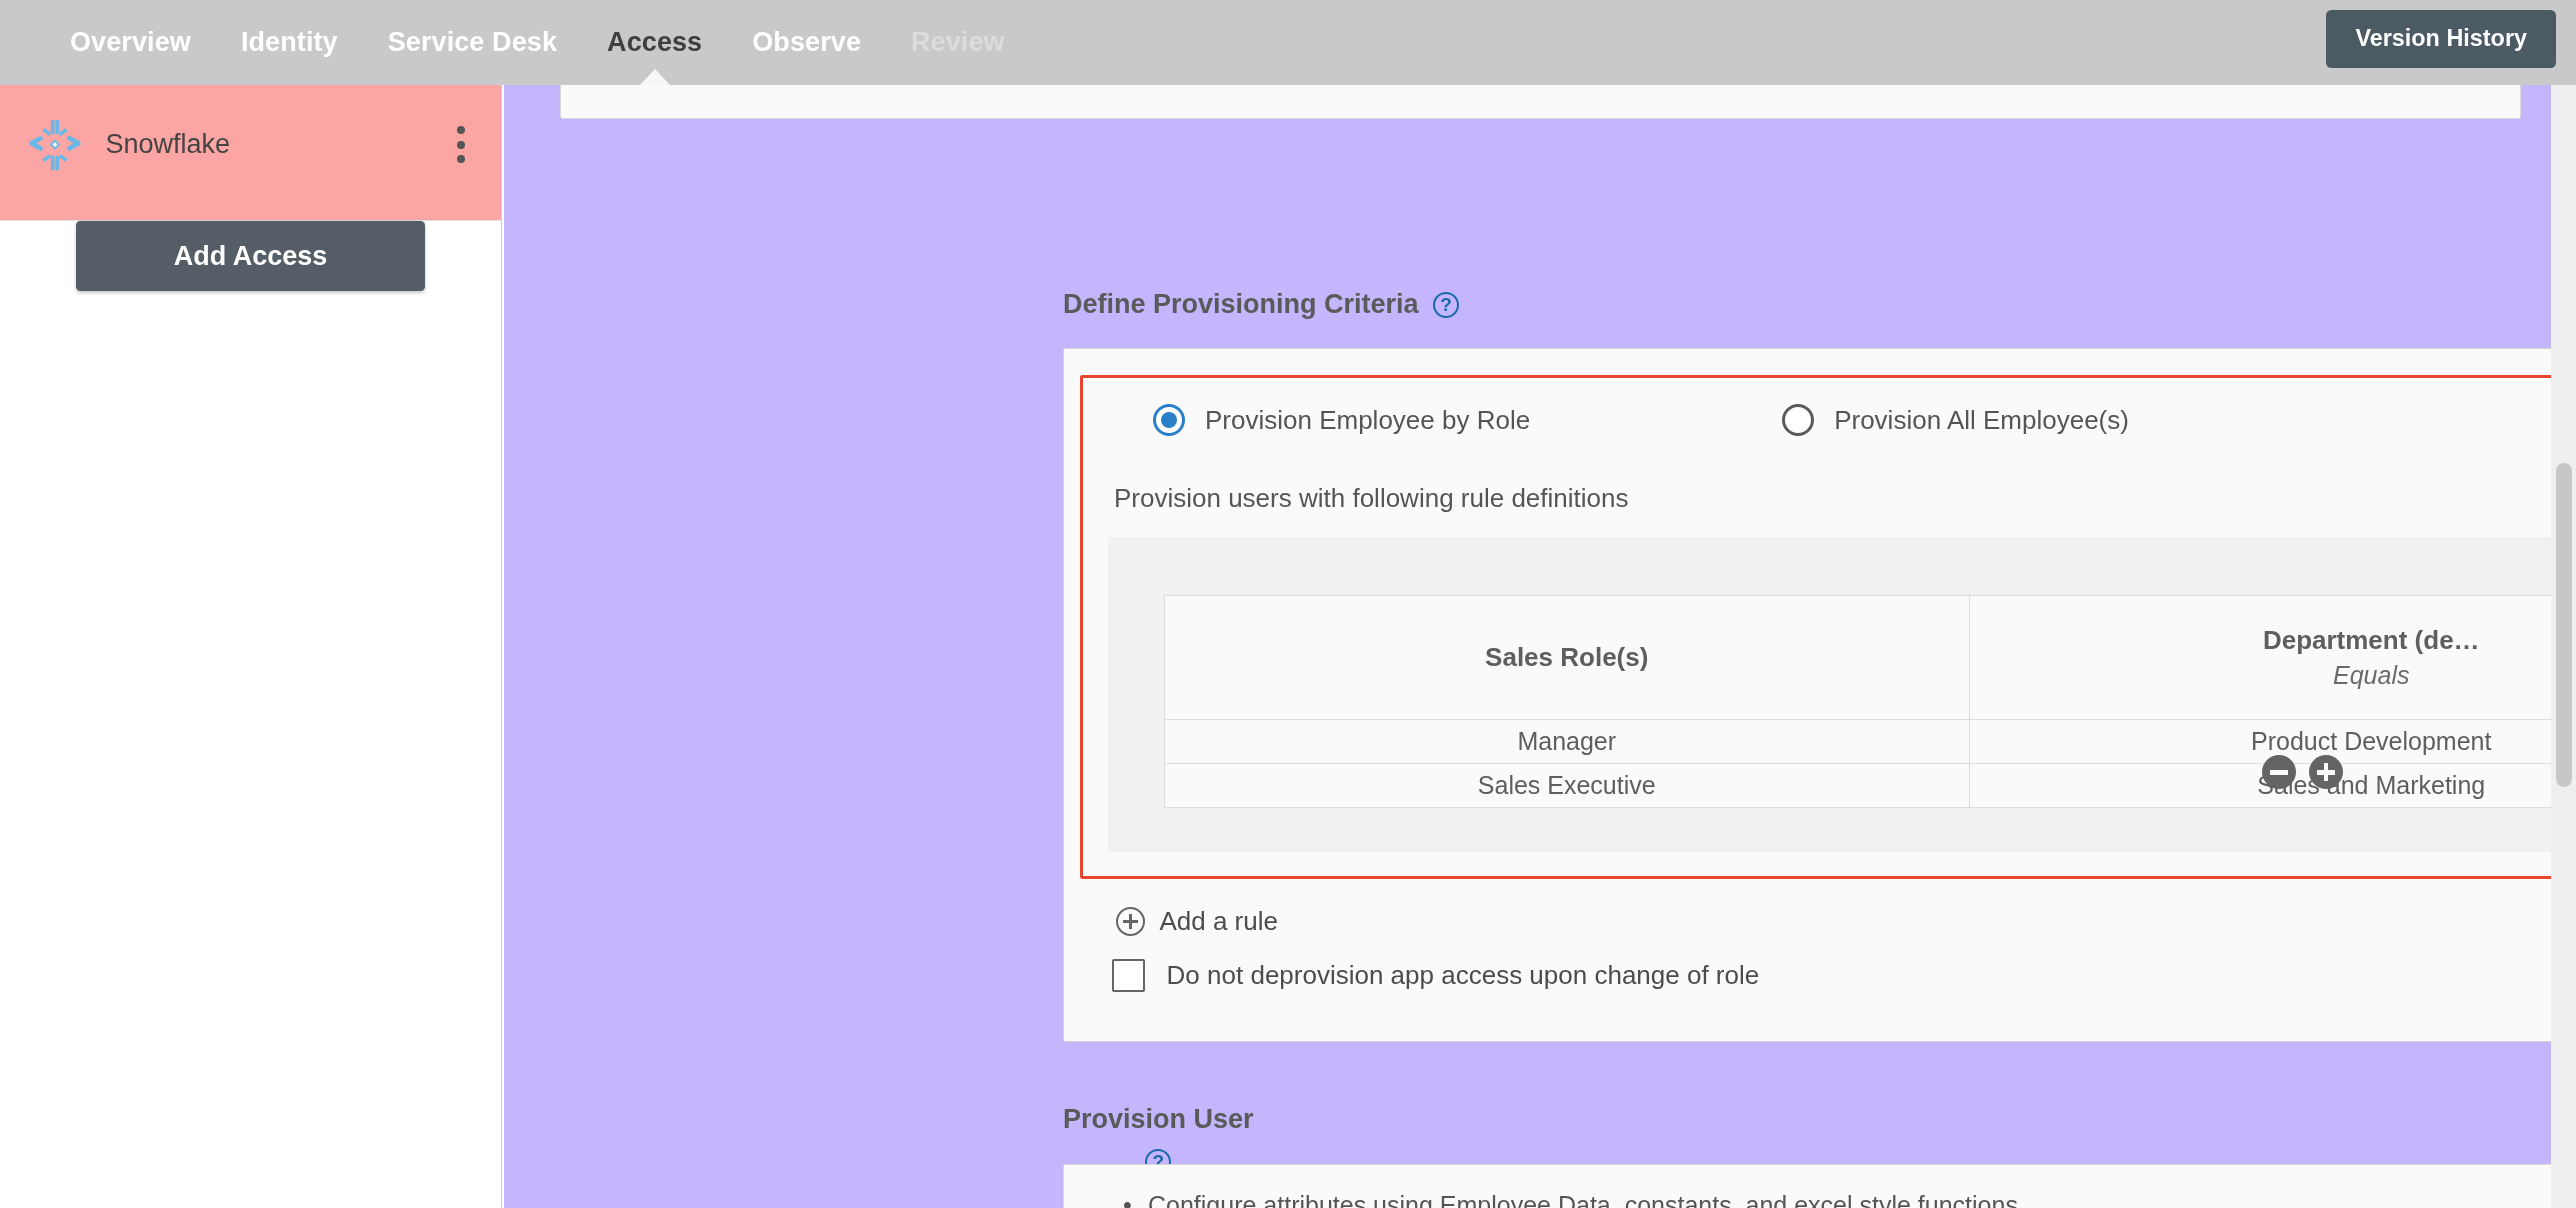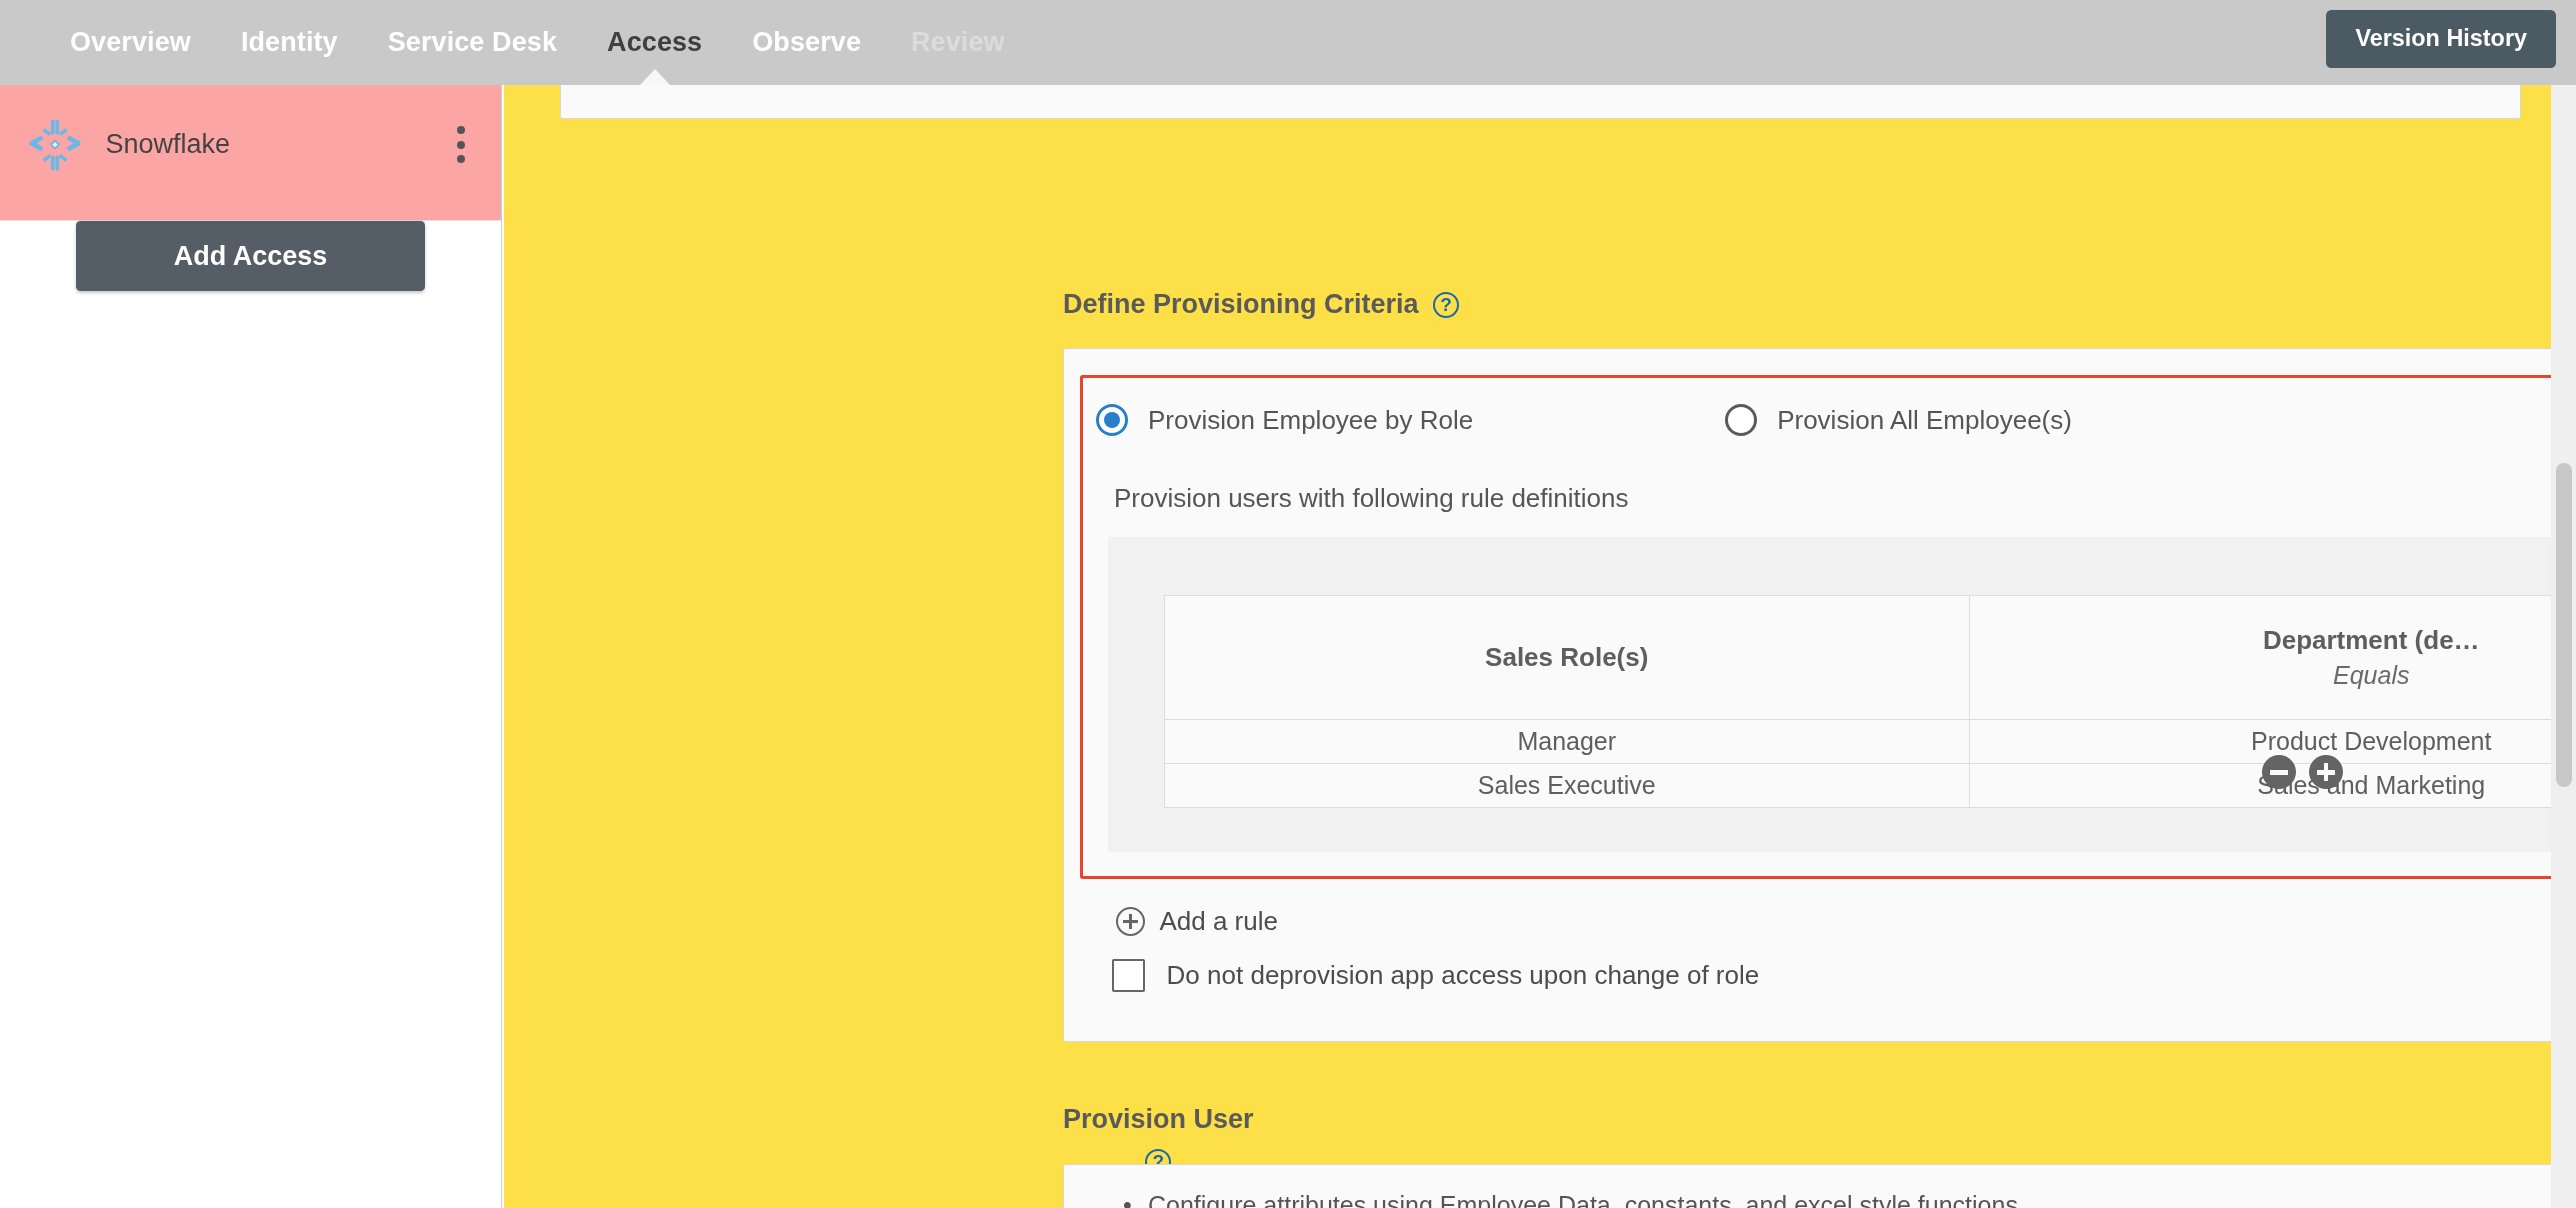--- a/index.html
+++ b/index.html
@@ -64,21 +64,21 @@
     background:#555d66; color:#fff; border:none; border-radius:4.5px;
     font-family:"Liberation Sans", sans-serif;
     font-size:27px; font-weight:bold;
     width:349px; height:70px; cursor:pointer;
     box-shadow: 0 1.8px 3.6px rgba(0,0,0,0.22);
   }
 
   
   .main {
     position:absolute; left:504px; top:85px; width:2072px; height:1123px;
-    background:#fde047; overflow:hidden;
+    background:#c4b5fd; overflow:hidden;
   }
   .panel-partial {
     position:absolute; left:56px; top:-36px; width:1961px; height:70px;
     background:#fafafa; border:0.9px solid #d8d8d8; border-radius:2.7px;
   }
 
   .section-title {
     display:flex; align-items:center; gap:14.4px;
     font-size:27px; font-weight:bold; color:#5a5a5a;
     white-space:nowrap;
@@ -95,21 +95,21 @@
 
   .criteria-panel {
     position:absolute; left:559px; top:263px; width:1961px; height:694px;
     background:#fafafa; border:0.9px solid #d5d5d5; border-radius:2.7px;
   }
   .red-box {
     position:absolute; left:576px; top:290px; width:1930px; height:504px;
     border:3.6px solid #e8452c; border-radius:2.7px; pointer-events:none;
   }
 
-  .radio-row { position:absolute; left:592px; top:319px; display:flex; gap:0; align-items:center; }
+  .radio-row { position:absolute; left:649px; top:319px; display:flex; gap:0; align-items:center; }
   .radio-opt { display:flex; align-items:center; cursor:pointer; }
   .radio-opt.second { margin-left:252px; }
   .radio {
     width:32px; height:32px; border-radius:50%;
     border:3.1px solid #5a5a5a; background:#fff;
     display:flex; align-items:center; justify-content:center; flex:0 0 32px;
   }
   .radio.checked { border-color:#2a7fc9; }
   .radio.checked::after {
     content:""; width:16px; height:16px; border-radius:50%; background:#2a7fc9; display:block;

